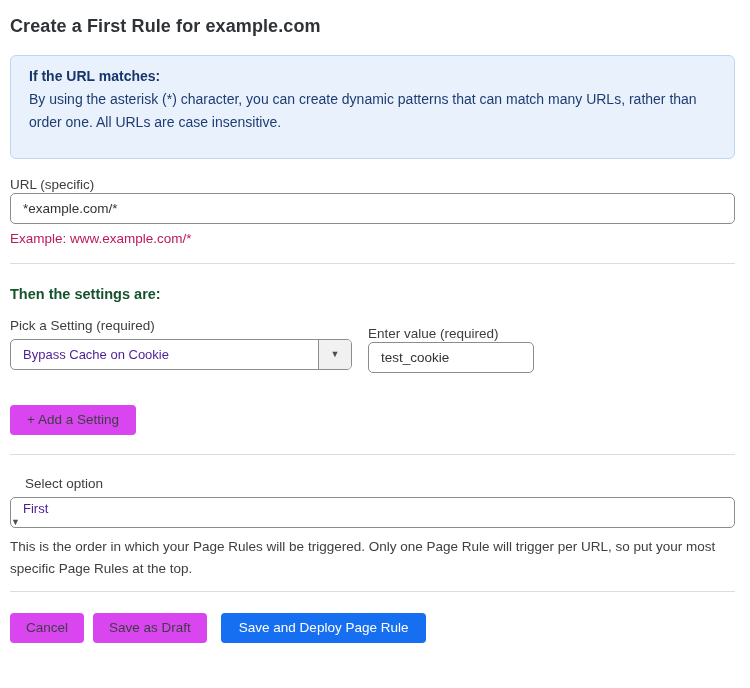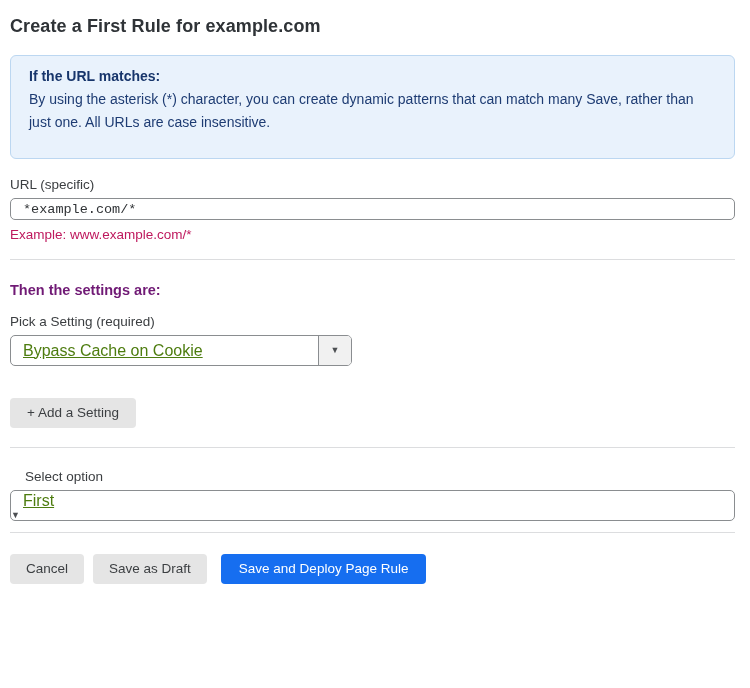--- a/index.html
+++ b/index.html
@@ -46,26 +46,25 @@
   
   .field-label {
     font-size: 13.5px;
     color: #3b3e41;
     line-height: 17px;
   }
   .url-label { margin-top: 17px; }
   .text-input {
     display: block;
     width: 100%;
-    height: 22px;
-    margin-top: 5px;
+    height: 31px;
     border: 1px solid #8a8d90;
     border-radius: 5px;
     padding: 0 12px;
-    font-family: Liberation Mono, monospace;
+    font-family: Liberation Sans, sans-serif;
     font-size: 13.5px;
     color: #303336;
     background: #ffffff;
     outline: none;
   }
   .hint-text {
     margin-top: 6px;
     font-size: 13.5px;
     color: #be185d;
     line-height: 17px;
@@ -74,21 +73,21 @@
     border: none;
     border-top: 1px solid #dcdddf;
     margin: 0;
   }
   .divider-1 { margin-top: 16px; }
   .divider-2 { margin-top: 19px; }
   .divider-3 { margin-top: 11px; }
   .section-heading {
     font-size: 14.5px;
     font-weight: bold;
-    color: #701a75;
+    color: #14532d;
     line-height: 18px;
   }
   .settings-heading { margin-top: 21px; }
   
   .settings-row {
     margin-top: 14px;
     display: flex;
     align-items: flex-start;
   }
   .setting-col { width: 342px; }
@@ -102,24 +101,23 @@
     display: flex;
     align-items: stretch;
     cursor: pointer;
     overflow: hidden;
   }
   .select-value {
     flex: 1;
     display: flex;
     align-items: center;
     padding: 0 12px;
-    font-size: 16px;
-    color: #4d7c0f;
+    font-size: 13px;
+    color: #4c1d95;
     white-space: nowrap;
-    text-decoration: underline;
   }
   .select-arrow-seg {
     width: 33px;
     border-left: 1px solid #8a8d90;
     background: #f1f1f1;
     display: flex;
     align-items: center;
     justify-content: center;
   }
   .arrow-glyph {
@@ -139,21 +137,21 @@
     justify-content: center;
     height: 30px;
     border: none;
     border-radius: 4px;
     font-family: "Liberation Sans", "DejaVu Sans", sans-serif;
     font-size: 13.5px;
     cursor: pointer;
     line-height: 1;
   }
   .btn-gray {
-    background: #e5e5e5;
+    background: #d946ef;
     color: #3c3f42;
   }
   .add-setting-btn {
     margin-top: 32px;
     padding: 0 17px;
   }
   
   .order-heading { margin-top: 20px; }
   .order-label { margin-top: 20px; margin-left: 15px; }
   .order-select { width: 100%; flex-direction: column; }
@@ -181,55 +179,60 @@
 </style>
 </head>
 <body>
 
 <div class="page">
 
   <h1 class="page-title">Create a First Rule for example.com</h1>
 
   <div class="info-box">
     <div class="info-heading">If the URL matches:</div>
-    <div class="info-body">By using the asterisk (*) character, you can create dynamic patterns that can match many Save, rather than just one. All URLs are case insensitive.</div>
+    <div class="info-body">By using the asterisk (*) character, you can create dynamic patterns that can match many URLs, rather than order one. All URLs are case insensitive.</div>
   </div>
 
   <div class="field-label url-label">URL (specific)</div>
   <input type="text" class="text-input" value="*example.com/*" style="">
   <div class="hint-text">Example: www.example.com/*</div>
 
   <hr class="divider divider-1">
 
   <div class="section-heading settings-heading">Then the settings are:</div>
 
   <div class="settings-row">
     <div class="setting-col">
       <div class="field-label">Pick a Setting (required)</div>
       <div class="select-box">
         <div class="select-value">Bypass Cache on Cookie</div>
         <div class="select-arrow-seg">
           <span class="arrow-glyph">▼</span>
         </div>
       </div>
     </div>
+    <div class="value-col">
+      <div class="field-label">Enter value (required)</div>
+      <input type="text" class="text-input" value="test_cookie" style="">
+    </div>
   </div>
 
   <button class="btn btn-gray add-setting-btn">+ Add a Setting</button>
 
   <hr class="divider divider-2">
 
 
   <div class="field-label order-label">Select option</div>
   <div class="select-box order-select">
     <div class="select-value">First</div>
     <div class="select-arrow-inline">
       <span class="arrow-glyph">▼</span>
     </div>
   </div>
+  <div class="order-help">This is the order in which your Page Rules will be triggered. Only one Page Rule will trigger per URL, so put your most specific Page Rules at the top.</div>
 
   <hr class="divider divider-3">
 
   <div class="footer-row">
     <button class="btn btn-gray cancel-btn">Cancel</button>
     <button class="btn btn-gray save-draft-btn">Save as Draft</button>
     <button class="btn save-deploy-btn">Save and Deploy Page Rule</button>
   </div>
 
 </div>

